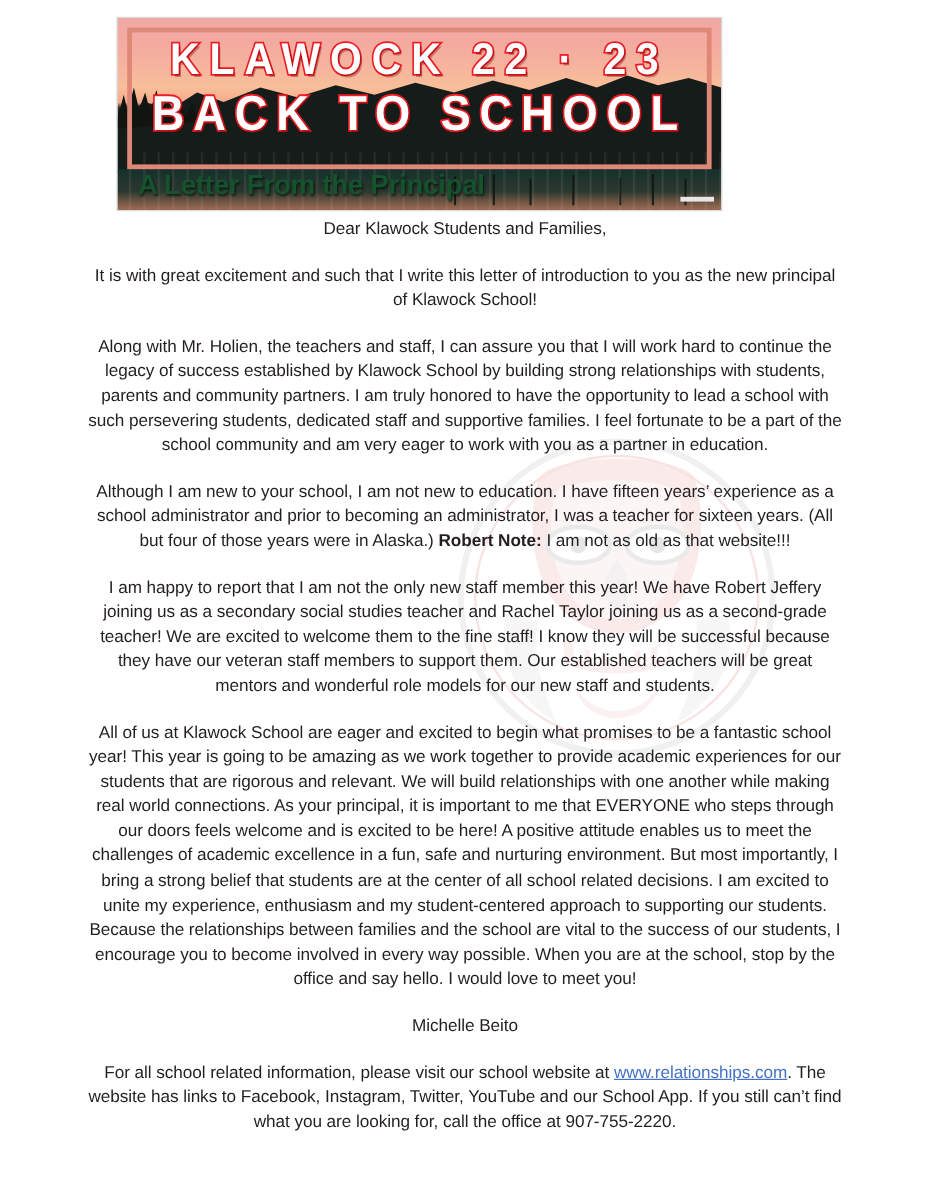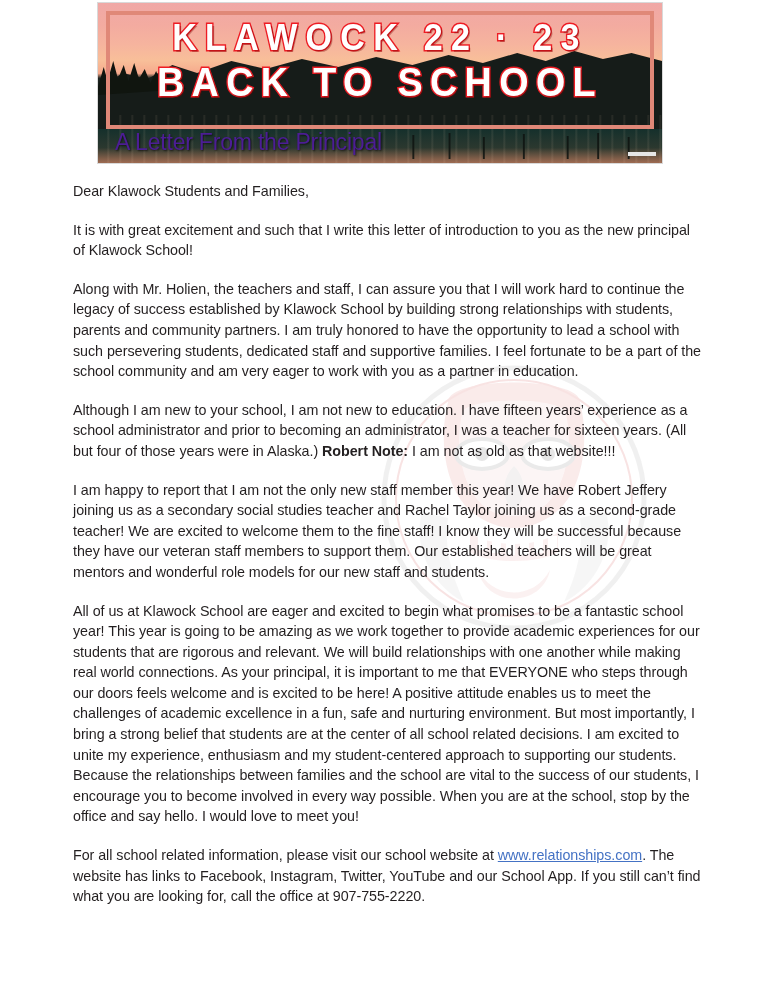--- a/index.html
+++ b/index.html
@@ -28,22 +28,22 @@
     height: 272px;
     opacity: 0.12;
     pointer-events: none;
     z-index: 0;
   }
 
   
   .banner {
     position: absolute;
     left: 98px;
-    top: 3px;
-    width: 564px;
+    top: 15px;
+    width: 503px;
     height: 160px;
     z-index: 2;
     overflow: hidden;
     box-shadow: 0 0 0 1px #d9d9d9;
   }
   .banner-photo {
     position: absolute;
     inset: 0;
     background:
       linear-gradient(180deg,
@@ -123,24 +123,24 @@
     letter-spacing: 8px;
     line-height: 46px;
     transform: scaleX(0.92);
   }
   .banner-subtitle {
     position: absolute;
     left: 17px;
     bottom: 7px;
     z-index: 4;
     font-family: "Liberation Sans", sans-serif;
-    font-weight: normal;
+    font-weight: bold;
     font-size: 23px;
     line-height: 27px;
-    color: #4c1d95;
+    color: #14532d;
     letter-spacing: -0.2px;
     text-shadow: 1px 1px 2px rgba(0,0,0,0.6);
     text-align: center;
   }
   .banner-tick {
     position: absolute;
     right: 6px;
     bottom: 7px;
     width: 28px;
     height: 4px;
@@ -153,21 +153,21 @@
     position: absolute;
     left: 73px;
     top: 181px;
     width: 629px;
     z-index: 1;
   }
   .para {
     margin: 0 0 18px 0;
     font-size: 14.3px;
     line-height: 20.6px;
-    text-align: left;
+    text-align: center;
     color: #231f20;
     letter-spacing: -0.05px;
   }
   .para.sig-line {
     margin-bottom: 0;
   }
   .sig-block {
     margin: 0 0 18px 0;
   }
   .bold {
@@ -269,18 +269,19 @@
 
     <p class="para">Along with Mr. Holien, the teachers and staff, I can assure you that I will work hard to continue the legacy of success established by Klawock School by building strong relationships with students, parents and community partners. I am truly honored to have the opportunity to lead a school with such persevering students, dedicated staff and supportive families. I feel fortunate to be a part of the school community and am very eager to work with you as a partner in education.</p>
 
     <p class="para"><span>Although I am new to your school, I am not new to education. I have fifteen years’ experience as a school administrator and prior to becoming an administrator, I was a teacher for sixteen years. (All but four of those years were in Alaska.) </span><span class="bold">Robert Note:</span><span> I am not as old as that website!!!</span></p>
 
     <p class="para">I am happy to report that I am not the only new staff member this year! We have Robert Jeffery joining us as a secondary social studies teacher and Rachel Taylor joining us as a second-grade teacher! We are excited to welcome them to the fine staff! I know they will be successful because they have our veteran staff members to support them. Our established teachers will be great mentors and wonderful role models for our new staff and students.</p>
 
     <p class="para">All of us at Klawock School are eager and excited to begin what promises to be a fantastic school year! This year is going to be amazing as we work together to provide academic experiences for our students that are rigorous and relevant. We will build relationships with one another while making real world connections. As your principal, it is important to me that EVERYONE who steps through our doors feels welcome and is excited to be here! A positive attitude enables us to meet the challenges of academic excellence in a fun, safe and nurturing environment. But most importantly, I bring a strong belief that students are at the center of all school related decisions. I am excited to unite my experience, enthusiasm and my student-centered approach to supporting our students. Because the relationships between families and the school are vital to the success of our students, I encourage you to become involved in every way possible. When you are at the school, stop by the office and say hello. I would love to meet you!</p>
 
     <div class="sig-block">
+      <p class="para sig-line">Michelle Beito</p>
     </div>
 
     <p class="para"><span>For all school related information, please visit our school website at </span><a class="weblink" href="#">www.relationships.com</a><span>. The website has links to Facebook, Instagram, Twitter, YouTube and our School App. If you still can’t find what you are looking for, call the office at 907-755-2220.</span></p>
 
   </div>
 </div>
 
 </body></html>

